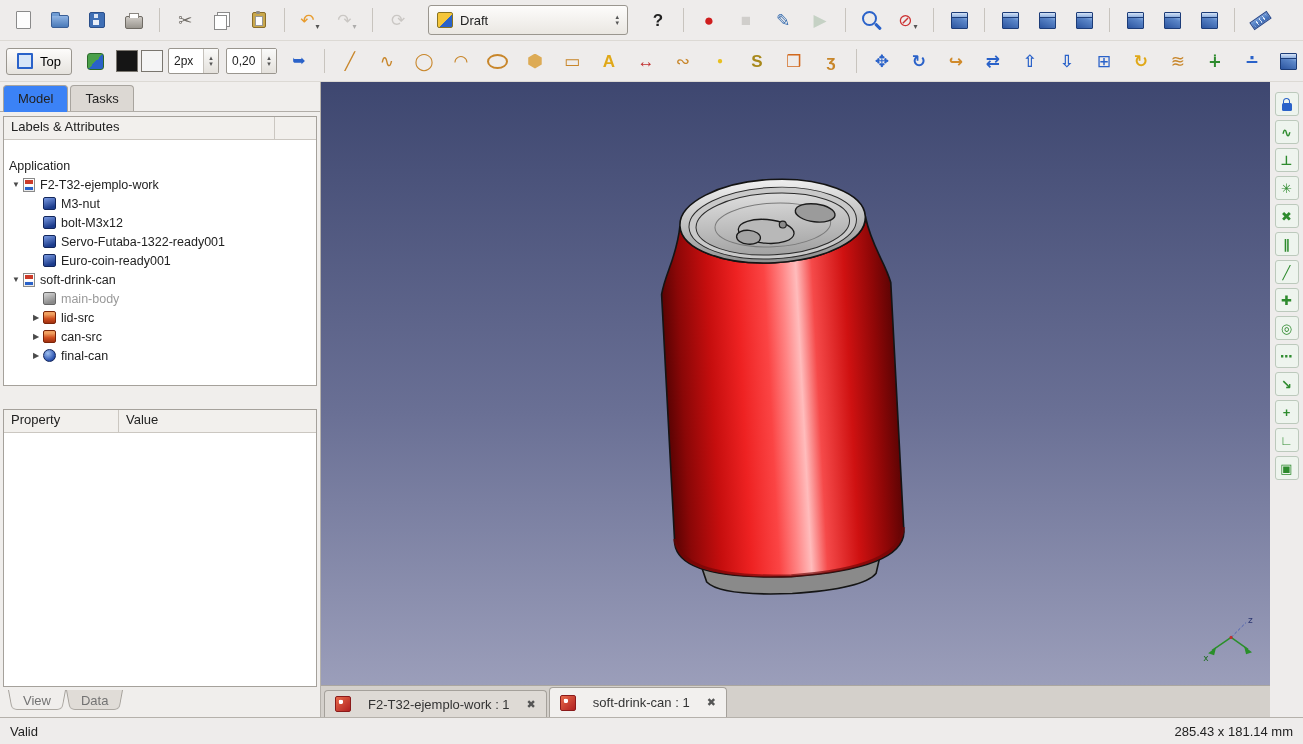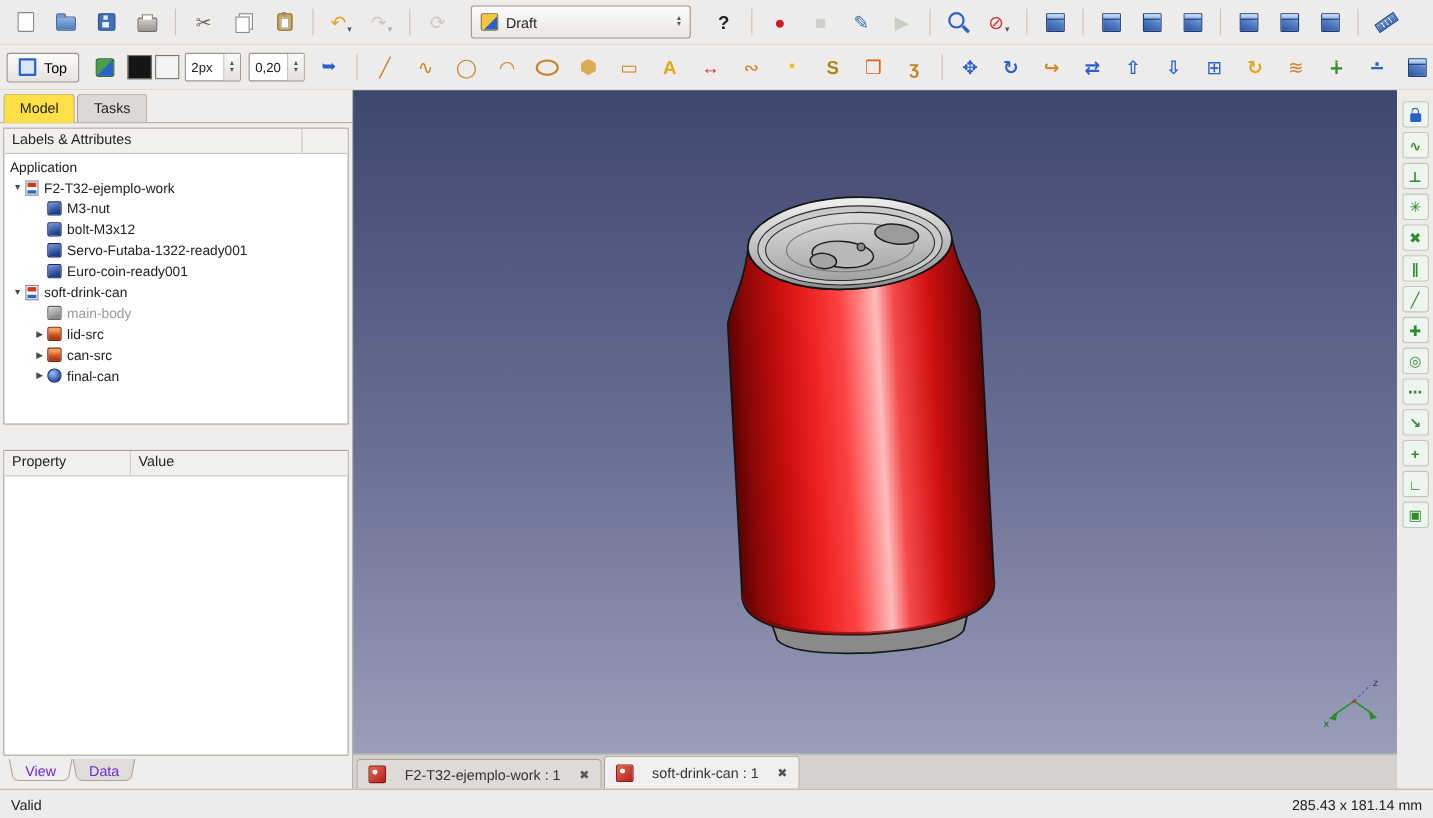--- a/index.html
+++ b/index.html
@@ -57,27 +57,27 @@
   
   .main{flex:1;display:flex;min-height:0}
   .left-panel{width:320px;flex:0 0 320px;display:flex;flex-direction:column;border-right:1px solid #b5b1ab;background:#f0eeec;min-height:0}
   .panel-title{display:flex;align-items:center;justify-content:space-between;height:23px;padding:3px 7px 0}
   .pt-buttons{display:flex;gap:7px;align-items:center}
   .pt-float{width:9px;height:9px;border:1px solid #555}
   .pt-close{font-size:11px;color:#333;line-height:10px;font-weight:bold}
 
   .mt-tabbar{display:flex;align-items:flex-end;height:29px;padding-left:3px;border-bottom:1px solid #b1ada7}
   .mt-tab{padding:5px 14px;border:1px solid #a8a49e;border-bottom:none;border-radius:4px 4px 0 0;background:#dcd8d3;margin-right:2px;font-size:13px}
-  .mt-tab.active{background:#fde047;margin-bottom:-1px;padding-bottom:6px}
+  .mt-tab.active{background:#3b82f6;margin-bottom:-1px;padding-bottom:6px}
 
   .tree-box{height:268px;margin:4px 3px 16px;background:#fff;border:1px solid #a5a19b;display:flex;flex-direction:column;overflow:hidden;flex:0 0 auto}
   .tree-header{display:flex;flex:0 0 22px;background:#f2f0ed;border-bottom:1px solid #cbc7c1;font-size:13px}
   .th-col1{width:256px;padding:2px 7px;border-right:1px solid #cbc7c1;overflow:hidden;white-space:nowrap}
   .th-col2{flex:1}
-  .tree-rows{flex:1;overflow:hidden;padding-top:2px}
+  .tree-rows{flex:1;overflow:hidden;padding-top:16px}
   .tree-row{display:flex;align-items:center;height:19px}
   .expander{width:14px;font-size:8px;color:#4a4a4a;text-align:center;flex:0 0 auto}
   .ti{width:13px;height:13px;margin-right:5px;flex:0 0 auto;box-sizing:border-box}
   .ti-document{background:linear-gradient(180deg,#fdfdfd 55%,#e8e8e8);border:1px solid #8a8a8a;position:relative;width:12px;height:14px}
   .ti-document::before{content:"";position:absolute;left:1px;top:1px;width:8px;height:4px;background:#cc3b2a}
   .ti-document::after{content:"";position:absolute;left:1px;bottom:1px;width:8px;height:3px;background:#2a62c9}
   .ti-solid-blue{background:linear-gradient(160deg,#6f8fd8 10%,#1c3c8c 80%);border:1px solid #12265c;border-radius:2px}
   .ti-solid-gray{background:linear-gradient(160deg,#cfcfcf 10%,#8a8a8a 80%);border:1px solid #666;border-radius:2px}
   .ti-box-red{background:linear-gradient(180deg,#f0a060 20%,#d05020 60%,#a03010);border:1px solid #7a2408;border-radius:2px}
   .ti-sphere-blue{background:radial-gradient(circle at 35% 30%,#9fc0f0,#2a52b0 70%,#12265c);border:1px solid #12265c;border-radius:50%}
@@ -86,21 +86,21 @@
   .tree-row.gray .tree-label{color:#9a9a9a}
 
   .splitter{height:7px;flex:0 0 auto}
   .prop-box{flex:1;margin:0 3px 3px;background:#fff;border:1px solid #a5a19b;display:flex;flex-direction:column;min-height:0}
   .prop-header{display:flex;flex:0 0 22px;background:#f2f0ed;border-bottom:1px solid #cbc7c1;font-size:13px}
   .ph-col1{width:100px;padding:2px 7px;border-right:1px solid #cbc7c1}
   .ph-col2{flex:1;padding:2px 7px}
   .prop-body{flex:1}
 
   .vd-tabbar{flex:0 0 27px;display:flex;align-items:flex-start;padding-left:8px;position:relative}
-  .vd-tab{position:relative;padding:3px 15px 5px;font-size:13px;color:#6d28d9;z-index:0}
+  .vd-tab{position:relative;padding:3px 15px 5px;font-size:13px;color:#737373;z-index:0}
   .vd-tab::before{content:"";position:absolute;inset:0;background:#e0dcd7;border:1px solid #a5a19b;border-top:none;border-radius:0 0 6px 6px;transform:perspective(8px) rotateX(-3deg);transform-origin:top;z-index:-1}
   .vd-tab.active::before{background:#f0eeec}
 
   
   .center{flex:1;display:flex;flex-direction:column;min-width:0}
   .viewport{flex:1;position:relative;overflow:hidden;background:linear-gradient(180deg,#3e4770 0%,#6a7095 55%,#9b9eba 100%)}
   .viewport svg{position:absolute;inset:0;width:100%;height:100%}
   .doc-tabbar{flex:0 0 31px;background:#d4d0cb;border-top:1px solid #aaa6a0;display:flex;align-items:flex-end;padding:0 3px;gap:2px}
   .doc-tab{display:flex;align-items:center;gap:17px;height:26px;padding:0 10px;border:1px solid #a5a19b;border-bottom:none;border-radius:4px 4px 0 0;background:#dedad5;color:#333;font-size:13px}
   .doc-tab.active{background:#f2f0ee;height:29px}

